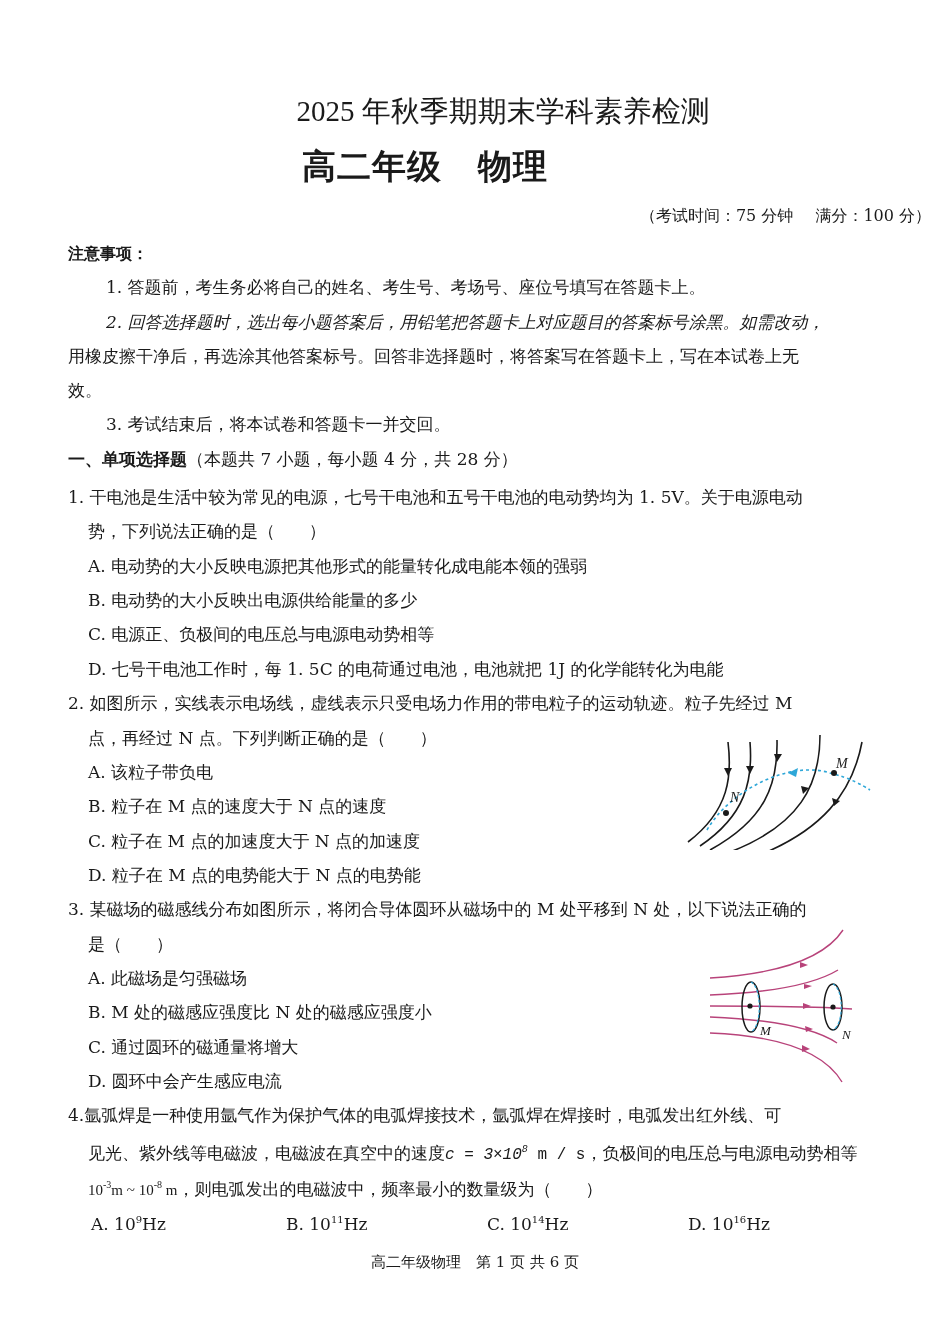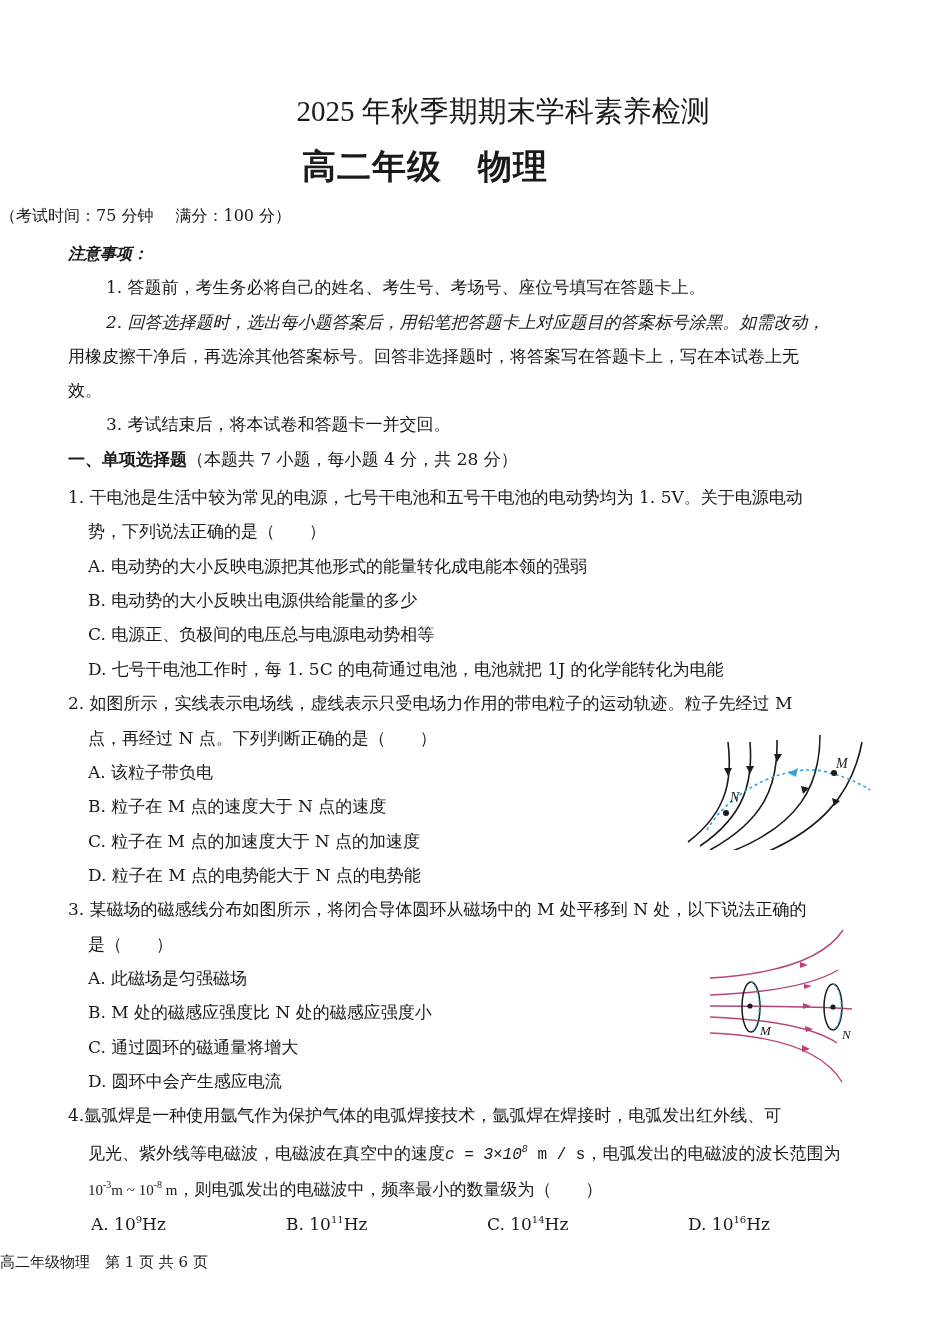--- a/index.html
+++ b/index.html
@@ -5,41 +5,41 @@
     html, body { margin: 0; padding: 0; background: #ffffff; }
     body {
       width: 950px; height: 1344px; position: relative; overflow: hidden;
       font-family: "DejaVu Serif", "Liberation Serif", serif;
       color: #1a1a1a;
     }
     .abs { position: absolute; white-space: nowrap; }
     .title1 { top: 92px; left: 0; width: 950px; text-align: center; font-size: 29px; font-family: "Liberation Serif", "DejaVu Serif", serif; padding-left: 28px; }
     .title2 { top: 144px; left: 0; width: 850px; text-align: center; font-size: 34px; font-weight: bold; letter-spacing: 1px; }
     .title2 .gap { display: inline-block; width: 36px; }
-    .subtitle { top: 206px; left: 0; width: 931px; text-align: left; font-size: 16px; }
+    .subtitle { top: 206px; left: 0; width: 931px; text-align: right; font-size: 16px; }
     .subtitle .gap { display: inline-block; width: 22px; }
     .body-text { font-size: 17px; line-height: 20px; }
     .bold { font-weight: bold; }
     .italic { font-style: italic; font-family: Liberation Mono, monospace; }
-    .footer { top: 1253px; left: 0; width: 950px; text-align: left; font-size: 15px; }
+    .footer { top: 1253px; left: 0; width: 950px; text-align: center; font-size: 15px; }
     sup { font-size: 10px; vertical-align: 7px; }
     .figure { position: absolute; }
   </style>
 </head>
 <body>
 
 <div class="abs title1">2025 年秋季期期末学科素养检测</div>
 <div class="abs title2">
   <span>高二年级</span><span class="gap"></span><span>物理</span>
 </div>
 <div class="abs subtitle">
   <span>（考试时间：75 分钟</span><span class="gap"></span><span>满分：100 分）</span>
 </div>
 
-<div class="abs body-text bold" style="top:244px; left:68px; font-size:16px;font-style:italic;">注意事项：</div>
+<div class="abs body-text bold" style="top:244px; left:68px; font-size:16px;">注意事项：</div>
 <div class="abs body-text" style="top:277px; left:106px;">1. 答题前，考生务必将自己的姓名、考生号、考场号、座位号填写在答题卡上。</div>
 <div class="abs body-text" style="top:312px; left:106px;font-style:italic;">2. 回答选择题时，选出每小题答案后，用铅笔把答题卡上对应题目的答案标号涂黑。如需改动，</div>
 <div class="abs body-text" style="top:346px; left:68px;">用橡皮擦干净后，再选涂其他答案标号。回答非选择题时，将答案写在答题卡上，写在本试卷上无</div>
 <div class="abs body-text" style="top:380px; left:68px;">效。</div>
 <div class="abs body-text" style="top:414px; left:106px;">3. 考试结束后，将本试卷和答题卡一并交回。</div>
 
 <div class="abs body-text" style="top:449px; left:68px;">
   <span class="bold">一、单项选择题</span><span>（本题共 7 小题，每小题 4 分，共 28 分）</span>
 </div>
 
@@ -107,21 +107,21 @@
   <ellipse cx="133" cy="82" rx="9" ry="23" fill="none" stroke="#1a1a1a" stroke-width="1.5"></ellipse>
   <path d="M133 59 C144 64 144 100 133 105" fill="none" stroke="#2ea7d8" stroke-width="1.2" stroke-dasharray="3,2"></path>
   <circle cx="50" cy="81" r="2.6" fill="#1a1a1a"></circle>
   <circle cx="133" cy="82" r="2.6" fill="#1a1a1a"></circle>
   <text x="60" y="110" font-size="13" font-style="italic" font-family="Liberation Serif, serif" fill="#1a1a1a">M</text>
   <text x="142" y="114" font-size="13" font-style="italic" font-family="Liberation Serif, serif" fill="#1a1a1a">N</text>
 </svg>
 
 <div class="abs body-text" style="top:1105px; left:68px;">4.氩弧焊是一种使用氩气作为保护气体的电弧焊接技术，氩弧焊在焊接时，电弧发出红外线、可</div>
 <div class="abs body-text" style="top:1140px; left:88px;">
-  <span>见光、紫外线等电磁波，电磁波在真空中的速度</span><span class="italic" style="font-size:16px;"><span>c = 3×10</span><sup>8</sup><span style="font-style:normal;"> </span><span style="font-style:normal;">m / s</span></span><span>，电弧发出的电磁波的波长范围为</span>
+  <span>见光、紫外线等电磁波，电磁波在真空中的速度</span><span class="italic" style="font-size:16px;"><span>c = 3×10</span><sup>8</sup><span style="font-style:normal;"> </span><span style="font-style:normal;">m / s</span></span><span>，负极间的电压总与电源电动势相等</span>
 </div>
 <div class="abs body-text" style="top:1175px; left:88px;">
   <span style="font-size:15px; font-family:'Liberation Serif', serif;"><span>10</span><sup>-3</sup><span>m ~ 10</span><sup>-8</sup><span> </span><span>m</span></span><span>，则电弧发出的电磁波中，频率最小的数量级为（　　）</span>
 </div>
 <div class="abs body-text" style="top:1210px; left:91px;"><span>A. 10</span><sup>9</sup><span>Hz</span></div>
 <div class="abs body-text" style="top:1210px; left:286px;"><span>B. 10</span><sup>11</sup><span>Hz</span></div>
 <div class="abs body-text" style="top:1210px; left:487px;"><span>C. 10</span><sup>14</sup><span>Hz</span></div>
 <div class="abs body-text" style="top:1210px; left:688px;"><span>D. 10</span><sup>16</sup><span>Hz</span></div>
 
 <div class="abs footer">高二年级物理　第 1 页 共 6 页</div>

